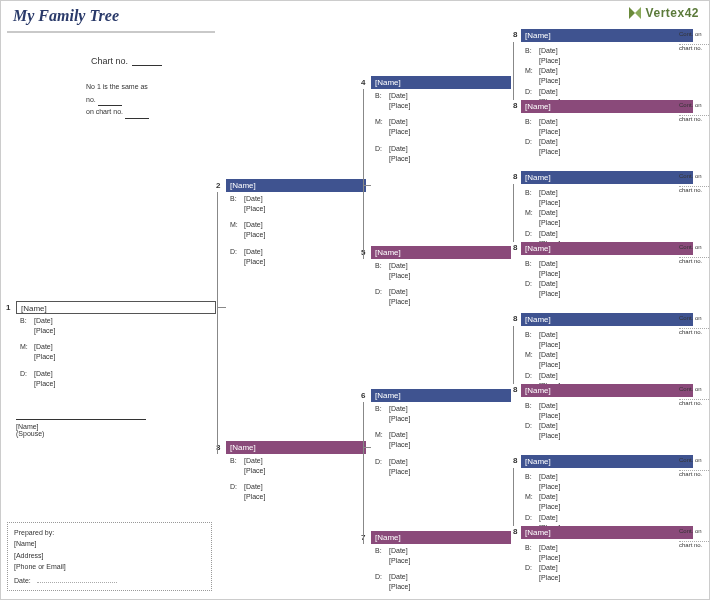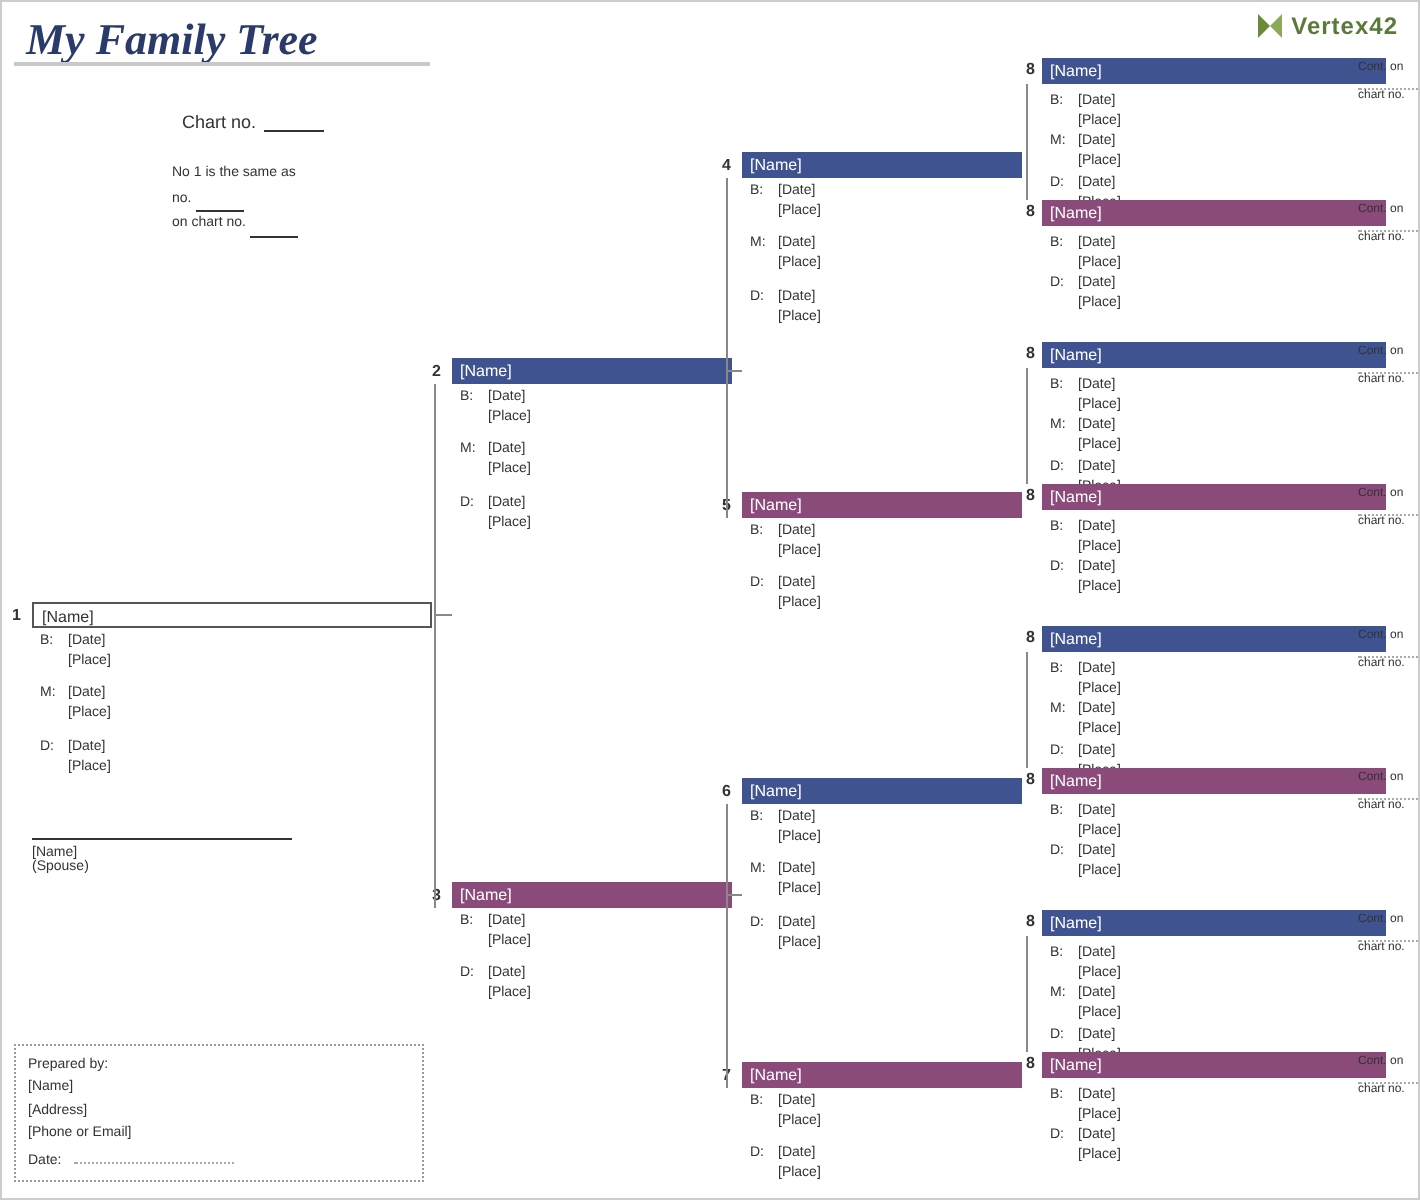--- a/index.html
+++ b/index.html
@@ -10,21 +10,21 @@
     font-family: Arial, sans-serif;
     font-size: 8px;
     color: #333;
     position: relative;
     border: 1px solid #ccc;
     overflow: hidden;
   }
   .title {
     font-family: "Monotype Corsiva", "Brush Script MT", cursive;
     font-style: italic;
-    font-size: 22px;
+    font-size: 16px;
     color: #2a3a6a;
     font-weight: bold;
     position: absolute;
     top: 6px;
     left: 12px;
   }
   .title-underline {
     position: absolute;
     top: 30px; left: 6px;
     width: 208px; height: 2px;

